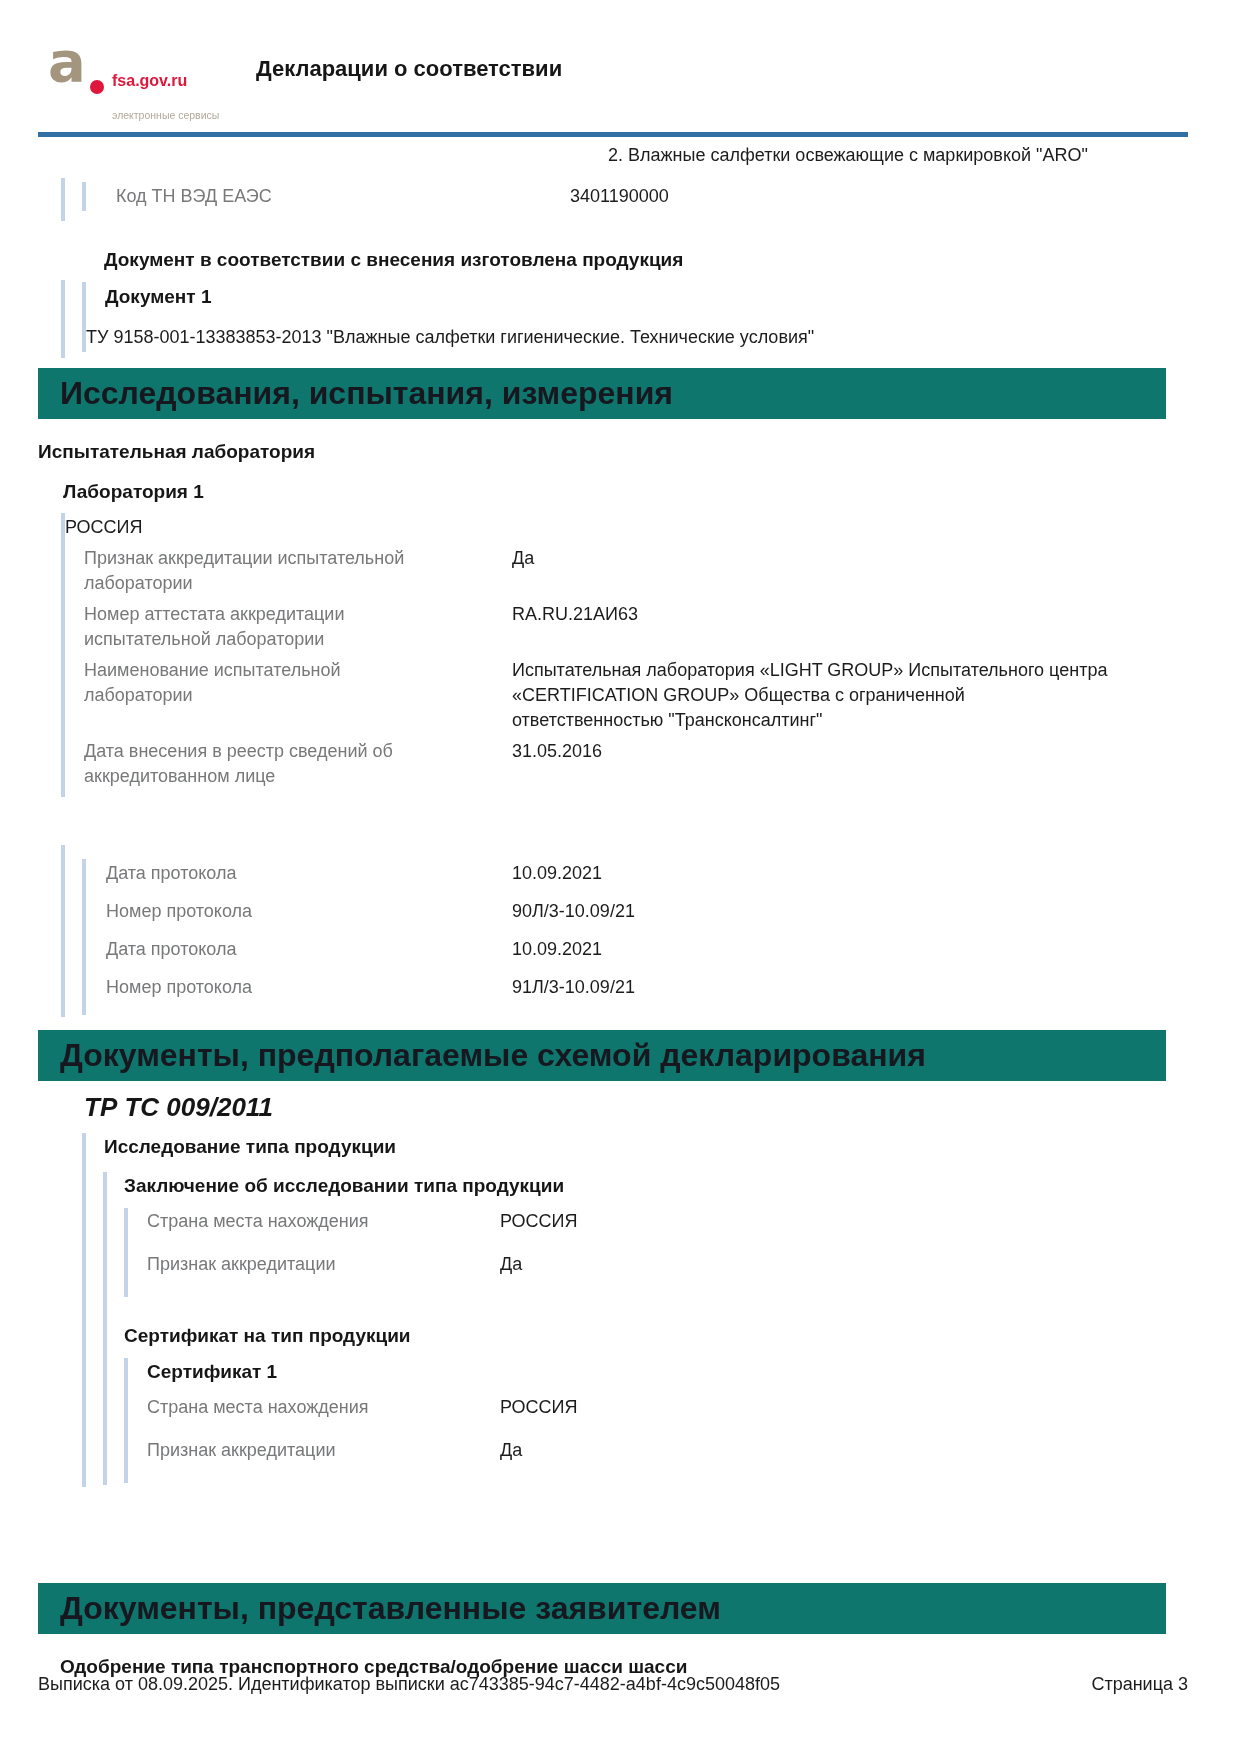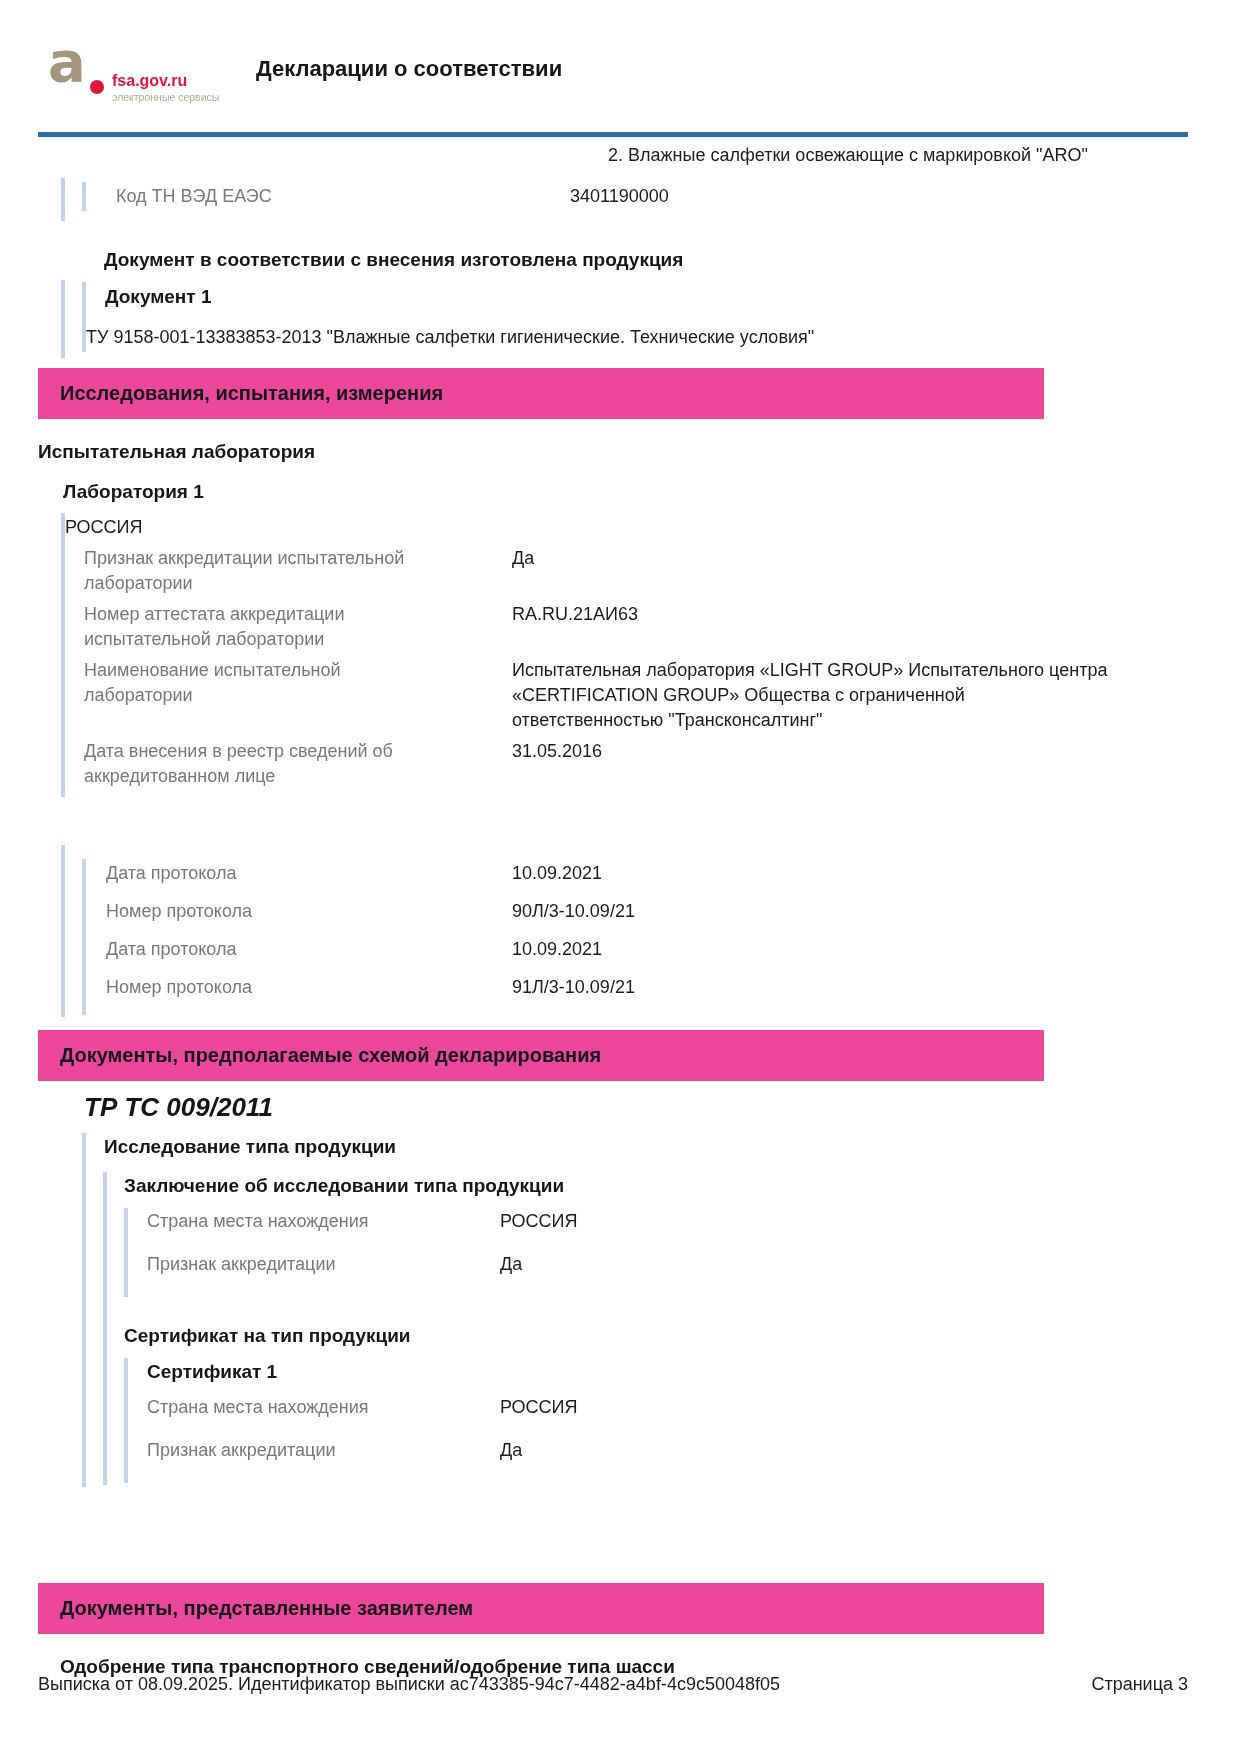--- a/index.html
+++ b/index.html
@@ -14,21 +14,21 @@
   
   header { display:flex; align-items:flex-start; padding-top:46px; height:104px; }
   .logo { position:relative; width:174px; height:58px; margin-left:10px; flex:none; }
   .logo-a {
     position:absolute; left:0; top:-14px;
     font-family:"DejaVu Sans",sans-serif; font-weight:bold;
     font-size:56px; line-height:60px; color:#a4957f;
   }
   .logo-dot { position:absolute; left:42px; top:34px; width:14px; height:14px; border-radius:50%; background:#e0173c; }
   .logo-brand { position:absolute; left:64px; top:26px; font-size:16px; font-weight:bold; color:#e0173c; line-height:18px; }
-  .logo-tagline { position:absolute; left:64px; top:45px; font-size:10.5px; color:#b3a99b; line-height:12px; }
+  .logo-tagline { position:absolute; left:64px; top:63px; font-size:10.5px; color:#b3a99b; line-height:12px; }
   .doc-title { margin-left:34px; padding-top:10px; font-size:22px; line-height:26px; font-weight:bold; color:#161616; }
 
   .rule { margin-top:28px; height:5px; width:1150px; background:#316fa4; }
 
   
   .kv { display:flex; }
   .kv .lbl { color:#77787a; flex:none; }
   .kv .val { flex:1 1 auto; color:#1c1c1c; padding-right:80px; }
 
   
@@ -41,22 +41,22 @@
   .kv-top .lbl { width:484px; padding-left:30px; }
 
   .h-doc { margin-top:26px; margin-left:23px; padding-left:43px; font-size:19px; font-weight:bold; color:#161616; line-height:25px; }
   .g-doc { margin-left:23px; margin-top:8px; padding:2px 0 6px; }
   .g-doc-in { margin-left:17px; padding:2px 0 2px; }
   .h-doc1 { padding-left:19px; font-size:19px; font-weight:bold; color:#161616; line-height:25px; }
   .kv-doc { margin-top:16px; }
   .kv-doc .lbl { width:469px; padding-left:38px; }
 
   
-  .banner { width:1006px; height:51px; background:#ec4899; line-height:51px; padding-left:22px;
-            font-size:20px; font-weight:bold; color:#17181f; }
+  .banner { width:1128px; height:51px; background:#0f766e; line-height:51px; padding-left:22px;
+            font-size:32px; font-weight:bold; color:#17181f; }
   .banner-1 { margin-top:10px; }
   .banner-2 { margin-top:13px; }
   .banner-3 { margin-top:96px; }
 
   
   .h-lab { margin-top:20px; font-size:19px; font-weight:bold; line-height:25px; color:#161616; }
   .h-lab1 { margin-top:15px; margin-left:25px; font-size:19px; font-weight:bold; line-height:25px; color:#161616; }
   .g-labrows { margin-left:23px; margin-top:9px; padding:2px 0 2px; }
   .kv-lab { margin-bottom:6px; }
   .kv-lab .lbl { width:447px; padding:0 70px 0 19px; }
@@ -202,20 +202,20 @@
           <div class="kv kv-tr">
             <div class="lbl">Признак аккредитации</div>
             <div class="val">Да</div>
           </div>
         </div>
       </div>
     </div>
   </div>
 
   <div class="banner banner-3">Документы, представленные заявителем</div>
-  <div class="h-approve">Одобрение типа транспортного сведений/одобрение типа шасси</div>
+  <div class="h-approve">Одобрение типа транспортного средства/одобрение шасси шасси</div>
 
   <div class="footer">
     <div>Выписка от 08.09.2025. Идентификатор выписки ac743385-94c7-4482-a4bf-4c9c50048f05</div>
     <div>Страница 3</div>
   </div>
 
 </div>
 
 </body></html>

